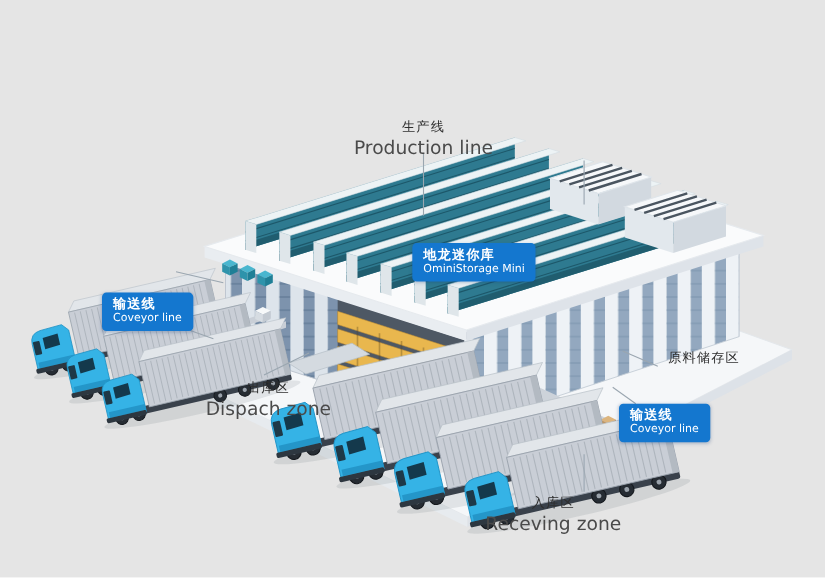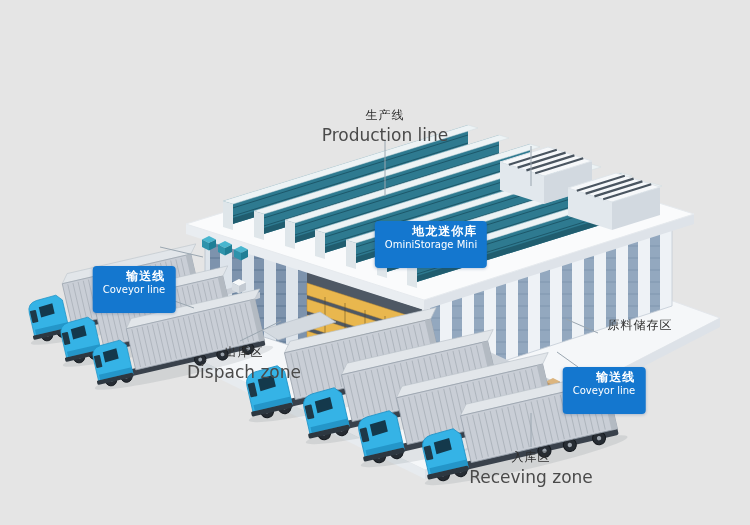--- a/index.html
+++ b/index.html
@@ -8,21 +8,21 @@
     font-family:"DejaVu Sans","Liberation Sans",sans-serif;
   }
   .scene{position:absolute;left:0;top:0;}
   .anno{
     position:absolute;transform:translateX(-50%);text-align:center;white-space:nowrap;
   }
   .anno .zh{font-size:12px;color:#2e2e2e;letter-spacing:1px;}
   .anno .en{font-size:17px;color:#4a4a4a;margin-top:1px;letter-spacing:0;}
   .badge{
     position:absolute;transform:translateX(-50%);background:#1477cf;color:#ffffff;
-    text-align:right;border-radius:4px;padding:3px 10px 16px;line-height:1.25;
+    text-align:left;border-radius:4px;padding:3px 10px 4px;line-height:1.25;
     box-shadow:0 1px 3px rgba(20,60,120,.25);white-space:nowrap;
   }
   .badge .zh{font-size:12px;font-weight:bold;letter-spacing:1px;}
   .badge .en{font-size:10px;}
 </style>
 </head>
 <body>
 
 <div class="stage">
 
@@ -242,18 +242,18 @@
 
   <div class="anno" style="left:640px;top:317px">
     <div class="zh">原料储存区</div>
   </div>
 
   <div class="badge" style="left:604px;top:367px">
     <div class="zh">输送线</div>
     <div class="en">Coveyor line</div>
   </div>
 
-  <div class="anno" style="left:531px;top:449px">
+  <div class="anno" style="left:503px;top:449px">
     <div class="zh">入库区</div>
     <div class="en">Receving zone</div>
   </div>
 
 </div>
 
 </body></html>

